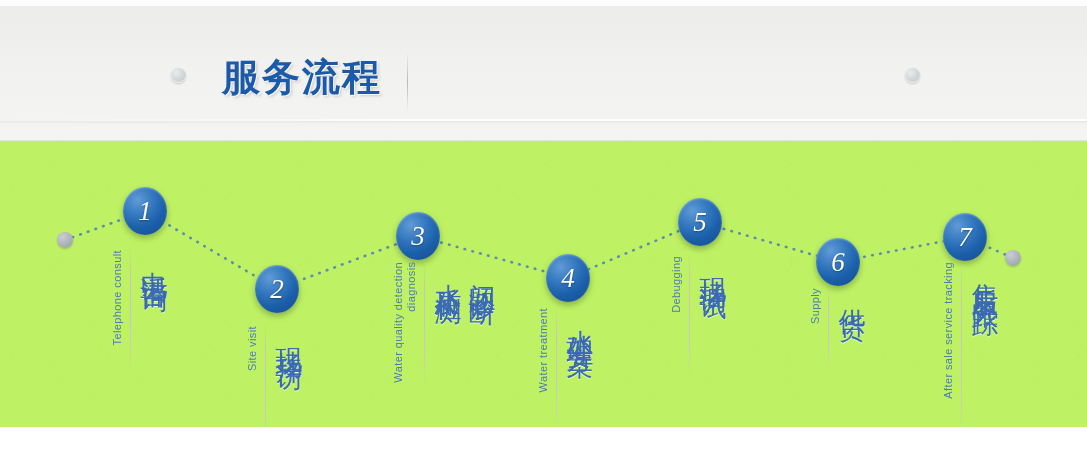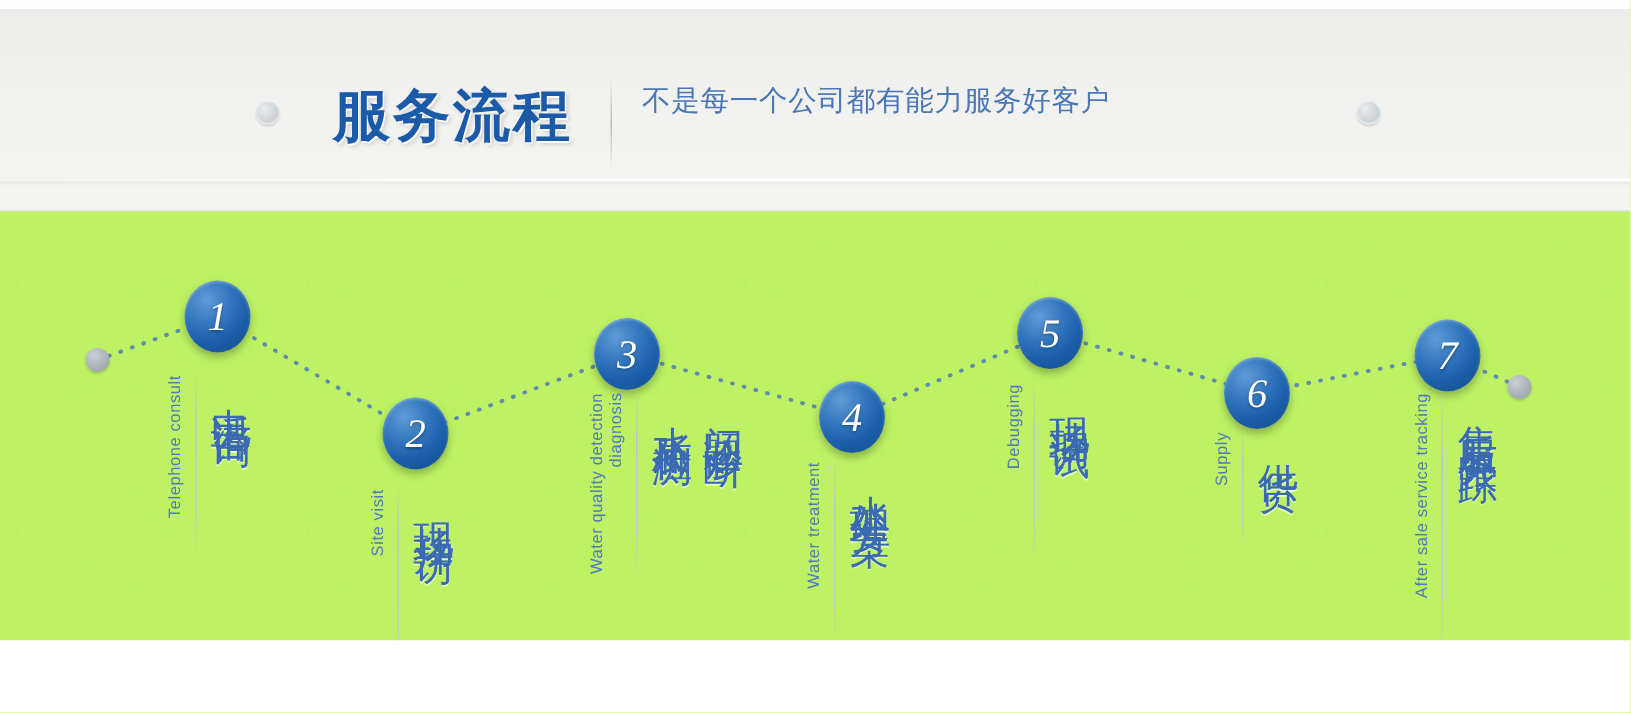--- a/index.html
+++ b/index.html
@@ -185,21 +185,20 @@
   <div class="header-gloss"></div>
   <div class="header-shadow"></div>
 
   <div class="rivet" id="rivet-left"></div>
   <div class="rivet" id="rivet-right"></div>
 
   <div class="title-main">服务流程</div>
   <div class="title-divider"></div>
 
   <div class="subtitle-wrap">
-    <div class="subtitle-line1">不是每一个公司都有能力服务好客户</div>
   </div>
 
   <svg id="flow-svg" viewBox="0 0 1087 475">
     <polyline points="65,240 145,211 277,289 418,236 568,278 700,222 838,262 965,237 1013,258" fill="none" stroke="#4f7ab8" stroke-width="2.6" stroke-linecap="round" stroke-dasharray="0.6 7.5" opacity="0.85"></polyline>
   </svg>
 
   <div class="endpoint-dot" id="dot-start" style="left:57px; top:232px;"></div>
   <div class="endpoint-dot" id="dot-end" style="left:1005px; top:250px;"></div>
 
   <div class="node" style="left:123px; top:187px;">1</div>

